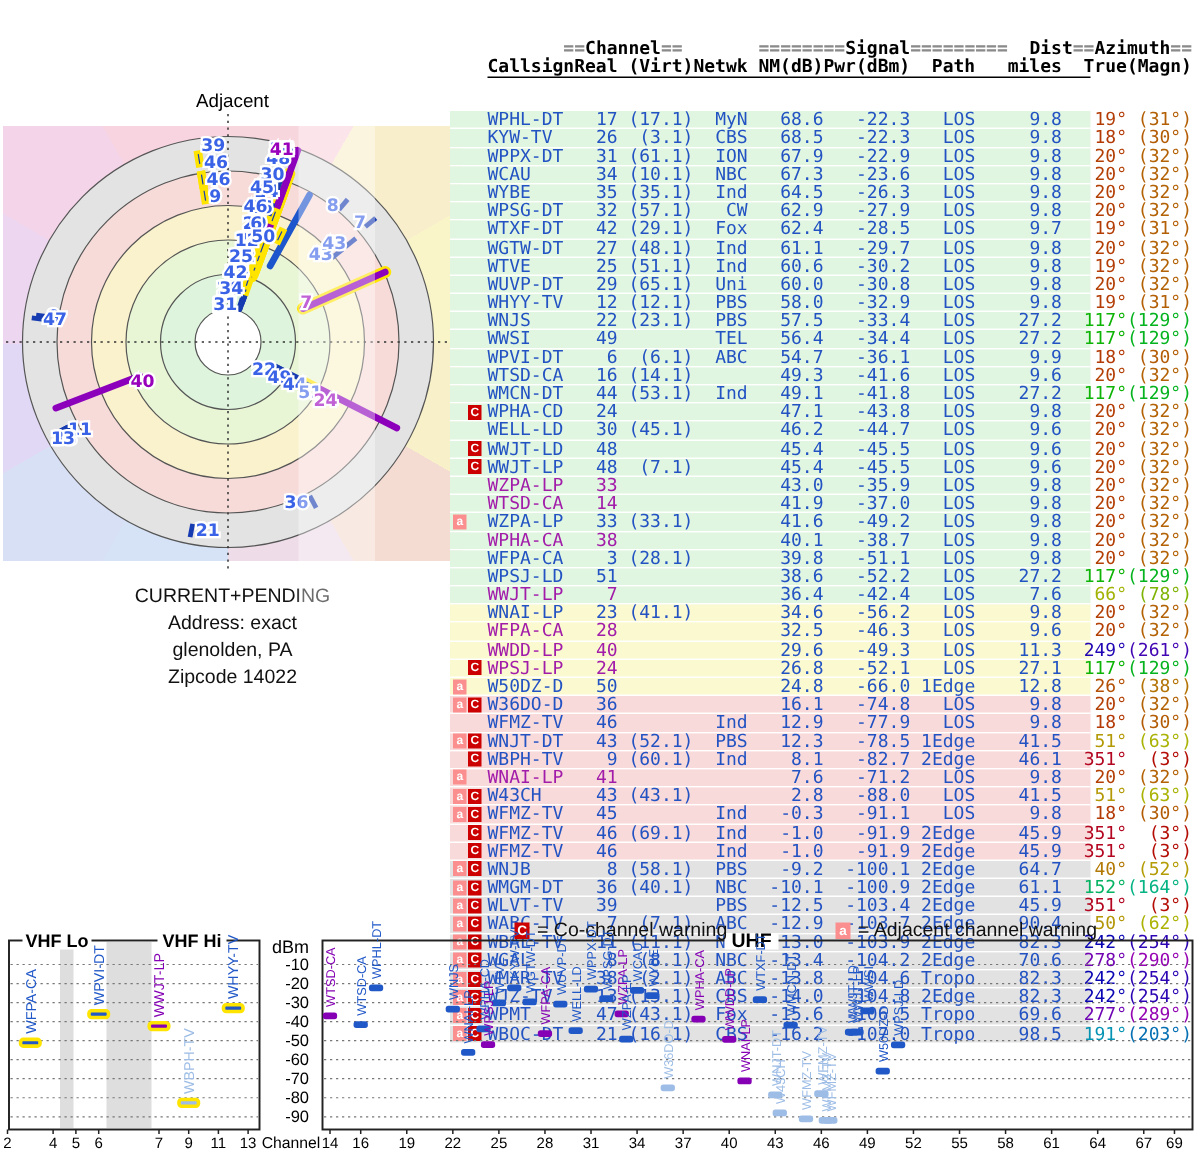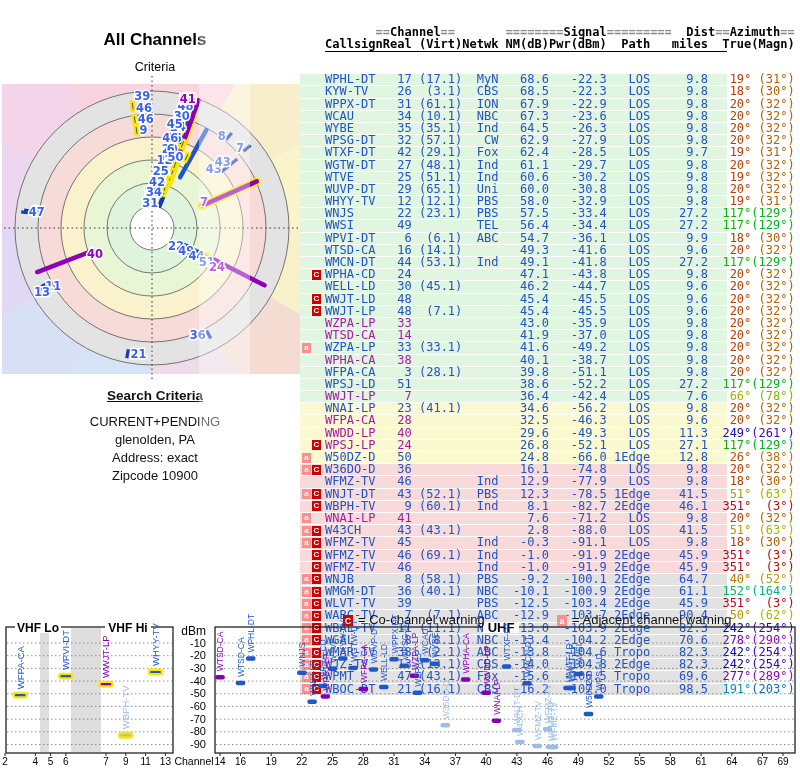--- a/index.html
+++ b/index.html
@@ -153,30 +153,28 @@
       <text x="205.65399725790647" y="338.55067201060314" text-anchor="end" font-family="&quot;DejaVu Sans&quot;,sans-serif" font-size="11.5" font-weight="bold" fill="#3a62e6" stroke="#fff" stroke-width="3" paint-order="stroke">36</text>
       <text x="134.15017984774045" y="100.35941643296917" text-anchor="start" font-family="&quot;DejaVu Sans&quot;,sans-serif" font-size="11.5" font-weight="bold" fill="#3a62e6" stroke="#fff" stroke-width="3" paint-order="stroke">39</text>
       <text x="244.02359992447208" y="152.26573235023807" text-anchor="end" font-family="&quot;DejaVu Sans&quot;,sans-serif" font-size="11.5" font-weight="bold" fill="#3a62e6" stroke="#fff" stroke-width="3" paint-order="stroke">7</text>
       <text x="45.3689887221899" y="290.2918426989976" text-anchor="start" font-family="&quot;DejaVu Sans&quot;,sans-serif" font-size="11.5" font-weight="bold" fill="#3a62e6" stroke="#fff" stroke-width="3" paint-order="stroke">11</text>
       <text x="31.56704630363822" y="214.65262965773167" text-anchor="start" font-family="&quot;DejaVu Sans&quot;,sans-serif" font-size="11.5" font-weight="bold" fill="#3a62e6" stroke="#fff" stroke-width="3" paint-order="stroke">8</text>
       <text x="35.21509140431223" y="295.6907656710353" text-anchor="start" font-family="&quot;DejaVu Sans&quot;,sans-serif" font-size="11.5" font-weight="bold" fill="#3a62e6" stroke="#fff" stroke-width="3" paint-order="stroke">38</text>
       <text x="34.036179778326996" y="296.31760410166703" text-anchor="start" font-family="&quot;DejaVu Sans&quot;,sans-serif" font-size="11.5" font-weight="bold" fill="#3a62e6" stroke="#fff" stroke-width="3" paint-order="stroke">13</text>
       <text x="28.656219737581864" y="216.4869344176659" text-anchor="start" font-family="&quot;DejaVu Sans&quot;,sans-serif" font-size="11.5" font-weight="bold" fill="#3a62e6" stroke="#fff" stroke-width="3" paint-order="stroke">47</text>
       <text x="130.57370094226886" y="357.66241491274263" text-anchor="start" font-family="&quot;DejaVu Sans&quot;,sans-serif" font-size="11.5" font-weight="bold" fill="#3a62e6" stroke="#fff" stroke-width="3" paint-order="stroke">21</text>
     </svg>
-  <div id="radar-title">All Channels</div>
-  <div id="north-label">Criteria</div>
+  <div id="north-label">Adjacent</div>
 
   <div id="search">
-    <div class="head">Search Criteria</div>
     <div id="search-lines">
         <div class="ln">CURRENT+PENDING</div>
+        <div class="ln">Address: exact</div>
         <div class="ln">glenolden, PA</div>
-        <div class="ln">Address: exact</div>
-        <div class="ln">Zipcode 10900</div>
+        <div class="ln">Zipcode 14022</div>
       </div>
     <div class="gap"></div>
   </div>
 
   <div id="sig-table">
     <div id="thead"><div><span>       </span><span class="g">==</span><span>Channel</span><span class="g">==</span><span>       </span><span class="g">========</span><span>Signal</span><span class="g">=========</span><span>  Dist</span><span class="g">==</span><span>Azimuth</span><span class="g">==</span></div><div><span>CallsignReal (Virt)Netwk NM(dB)Pwr(dBm)  Path   miles  True(Magn)</span></div></div>
     <div id="tbody"><div class="trow" style="background: rgb(225, 246, 225);"><span style="color: rgb(35, 83, 195);">WPHL-DT  </span><span style="color: rgb(35, 83, 195);"> 17</span><span style="color: rgb(0, 0, 0);"> </span><span style="color: rgb(35, 83, 195);">(17.1)</span><span style="color: rgb(35, 83, 195);">  MyN</span><span style="color: rgb(35, 83, 195);">   68.6</span><span style="color: rgb(35, 83, 195);">   -22.3</span><span style="color: rgb(35, 83, 195);">   LOS</span><span style="color: rgb(35, 83, 195);">     9.8</span><span style="color: rgb(179, 60, 5);">   19°</span><span style="color: rgb(179, 95, 5);"> (31°)</span></div><div class="trow" style="background: rgb(225, 246, 225);"><span style="color: rgb(35, 83, 195);">KYW-TV   </span><span style="color: rgb(35, 83, 195);"> 26</span><span style="color: rgb(0, 0, 0);"> </span><span style="color: rgb(35, 83, 195);"> (3.1)</span><span style="color: rgb(35, 83, 195);">  CBS</span><span style="color: rgb(35, 83, 195);">   68.5</span><span style="color: rgb(35, 83, 195);">   -22.3</span><span style="color: rgb(35, 83, 195);">   LOS</span><span style="color: rgb(35, 83, 195);">     9.8</span><span style="color: rgb(179, 57, 5);">   18°</span><span style="color: rgb(179, 92, 5);"> (30°)</span></div><div class="trow" style="background: rgb(225, 246, 225);"><span style="color: rgb(35, 83, 195);">WPPX-DT  </span><span style="color: rgb(35, 83, 195);"> 31</span><span style="color: rgb(0, 0, 0);"> </span><span style="color: rgb(35, 83, 195);">(61.1)</span><span style="color: rgb(35, 83, 195);">  ION</span><span style="color: rgb(35, 83, 195);">   67.9</span><span style="color: rgb(35, 83, 195);">   -22.9</span><span style="color: rgb(35, 83, 195);">   LOS</span><span style="color: rgb(35, 83, 195);">     9.8</span><span style="color: rgb(179, 63, 5);">   20°</span><span style="color: rgb(179, 98, 5);"> (32°)</span></div><div class="trow" style="background: rgb(225, 246, 225);"><span style="color: rgb(35, 83, 195);">WCAU     </span><span style="color: rgb(35, 83, 195);"> 34</span><span style="color: rgb(0, 0, 0);"> </span><span style="color: rgb(35, 83, 195);">(10.1)</span><span style="color: rgb(35, 83, 195);">  NBC</span><span style="color: rgb(35, 83, 195);">   67.3</span><span style="color: rgb(35, 83, 195);">   -23.6</span><span style="color: rgb(35, 83, 195);">   LOS</span><span style="color: rgb(35, 83, 195);">     9.8</span><span style="color: rgb(179, 63, 5);">   20°</span><span style="color: rgb(179, 98, 5);"> (32°)</span></div><div class="trow" style="background: rgb(225, 246, 225);"><span style="color: rgb(35, 83, 195);">WYBE     </span><span style="color: rgb(35, 83, 195);"> 35</span><span style="color: rgb(0, 0, 0);"> </span><span style="color: rgb(35, 83, 195);">(35.1)</span><span style="color: rgb(35, 83, 195);">  Ind</span><span style="color: rgb(35, 83, 195);">   64.5</span><span style="color: rgb(35, 83, 195);">   -26.3</span><span style="color: rgb(35, 83, 195);">   LOS</span><span style="color: rgb(35, 83, 195);">     9.8</span><span style="color: rgb(179, 63, 5);">   20°</span><span style="color: rgb(179, 98, 5);"> (32°)</span></div><div class="trow" style="background: rgb(225, 246, 225);"><span style="color: rgb(35, 83, 195);">WPSG-DT  </span><span style="color: rgb(35, 83, 195);"> 32</span><span style="color: rgb(0, 0, 0);"> </span><span style="color: rgb(35, 83, 195);">(57.1)</span><span style="color: rgb(35, 83, 195);">   CW</span><span style="color: rgb(35, 83, 195);">   62.9</span><span style="color: rgb(35, 83, 195);">   -27.9</span><span style="color: rgb(35, 83, 195);">   LOS</span><span style="color: rgb(35, 83, 195);">     9.8</span><span style="color: rgb(179, 63, 5);">   20°</span><span style="color: rgb(179, 98, 5);"> (32°)</span></div><div class="trow" style="background: rgb(225, 246, 225);"><span style="color: rgb(35, 83, 195);">WTXF-DT  </span><span style="color: rgb(35, 83, 195);"> 42</span><span style="color: rgb(0, 0, 0);"> </span><span style="color: rgb(35, 83, 195);">(29.1)</span><span style="color: rgb(35, 83, 195);">  Fox</span><span style="color: rgb(35, 83, 195);">   62.4</span><span style="color: rgb(35, 83, 195);">   -28.5</span><span style="color: rgb(35, 83, 195);">   LOS</span><span style="color: rgb(35, 83, 195);">     9.7</span><span style="color: rgb(179, 60, 5);">   19°</span><span style="color: rgb(179, 95, 5);"> (31°)</span></div><div class="trow" style="background: rgb(225, 246, 225);"><span style="color: rgb(35, 83, 195);">WGTW-DT  </span><span style="color: rgb(35, 83, 195);"> 27</span><span style="color: rgb(0, 0, 0);"> </span><span style="color: rgb(35, 83, 195);">(48.1)</span><span style="color: rgb(35, 83, 195);">  Ind</span><span style="color: rgb(35, 83, 195);">   61.1</span><span style="color: rgb(35, 83, 195);">   -29.7</span><span style="color: rgb(35, 83, 195);">   LOS</span><span style="color: rgb(35, 83, 195);">     9.8</span><span style="color: rgb(179, 63, 5);">   20°</span><span style="color: rgb(179, 98, 5);"> (32°)</span></div><div class="trow" style="background: rgb(225, 246, 225);"><span style="color: rgb(35, 83, 195);">WTVE     </span><span style="color: rgb(35, 83, 195);"> 25</span><span style="color: rgb(0, 0, 0);"> </span><span style="color: rgb(35, 83, 195);">(51.1)</span><span style="color: rgb(35, 83, 195);">  Ind</span><span style="color: rgb(35, 83, 195);">   60.6</span><span style="color: rgb(35, 83, 195);">   -30.2</span><span style="color: rgb(35, 83, 195);">   LOS</span><span style="color: rgb(35, 83, 195);">     9.8</span><span style="color: rgb(179, 60, 5);">   19°</span><span style="color: rgb(179, 98, 5);"> (32°)</span></div><div class="trow" style="background: rgb(225, 246, 225);"><span style="color: rgb(35, 83, 195);">WUVP-DT  </span><span style="color: rgb(35, 83, 195);"> 29</span><span style="color: rgb(0, 0, 0);"> </span><span style="color: rgb(35, 83, 195);">(65.1)</span><span style="color: rgb(35, 83, 195);">  Uni</span><span style="color: rgb(35, 83, 195);">   60.0</span><span style="color: rgb(35, 83, 195);">   -30.8</span><span style="color: rgb(35, 83, 195);">   LOS</span><span style="color: rgb(35, 83, 195);">     9.8</span><span style="color: rgb(179, 63, 5);">   20°</span><span style="color: rgb(179, 98, 5);"> (32°)</span></div><div class="trow" style="background: rgb(225, 246, 225);"><span style="color: rgb(35, 83, 195);">WHYY-TV  </span><span style="color: rgb(35, 83, 195);"> 12</span><span style="color: rgb(0, 0, 0);"> </span><span style="color: rgb(35, 83, 195);">(12.1)</span><span style="color: rgb(35, 83, 195);">  PBS</span><span style="color: rgb(35, 83, 195);">   58.0</span><span style="color: rgb(35, 83, 195);">   -32.9</span><span style="color: rgb(35, 83, 195);">   LOS</span><span style="color: rgb(35, 83, 195);">     9.8</span><span style="color: rgb(179, 60, 5);">   19°</span><span style="color: rgb(179, 95, 5);"> (31°)</span></div><div class="trow" style="background: rgb(225, 246, 225);"><span style="color: rgb(35, 83, 195);">WNJS     </span><span style="color: rgb(35, 83, 195);"> 22</span><span style="color: rgb(0, 0, 0);"> </span><span style="color: rgb(35, 83, 195);">(23.1)</span><span style="color: rgb(35, 83, 195);">  PBS</span><span style="color: rgb(35, 83, 195);">   57.5</span><span style="color: rgb(35, 83, 195);">   -33.4</span><span style="color: rgb(35, 83, 195);">   LOS</span><span style="color: rgb(35, 83, 195);">    27.2</span><span style="color: rgb(13, 179, 5);">  117°</span><span style="color: rgb(5, 179, 31);">(129°)</span></div><div class="trow" style="background: rgb(225, 246, 225);"><span style="color: rgb(35, 83, 195);">WWSI     </span><span style="color: rgb(35, 83, 195);"> 49</span><span style="color: rgb(0, 0, 0);"> </span><span style="color: rgb(35, 83, 195);">      </span><span style="color: rgb(35, 83, 195);">  TEL</span><span style="color: rgb(35, 83, 195);">   56.4</span><span style="color: rgb(35, 83, 195);">   -34.4</span><span style="color: rgb(35, 83, 195);">   LOS</span><span style="color: rgb(35, 83, 195);">    27.2</span><span style="color: rgb(13, 179, 5);">  117°</span><span style="color: rgb(5, 179, 31);">(129°)</span></div><div class="trow" style="background: rgb(225, 246, 225);"><span style="color: rgb(35, 83, 195);">WPVI-DT  </span><span style="color: rgb(35, 83, 195);">  6</span><span style="color: rgb(0, 0, 0);"> </span><span style="color: rgb(35, 83, 195);"> (6.1)</span><span style="color: rgb(35, 83, 195);">  ABC</span><span style="color: rgb(35, 83, 195);">   54.7</span><span style="color: rgb(35, 83, 195);">   -36.1</span><span style="color: rgb(35, 83, 195);">   LOS</span><span style="color: rgb(35, 83, 195);">     9.9</span><span style="color: rgb(179, 57, 5);">   18°</span><span style="color: rgb(179, 92, 5);"> (30°)</span></div><div class="trow" style="background: rgb(225, 246, 225);"><span style="color: rgb(35, 83, 195);">WTSD-CA  </span><span style="color: rgb(35, 83, 195);"> 16</span><span style="color: rgb(0, 0, 0);"> </span><span style="color: rgb(35, 83, 195);">(14.1)</span><span style="color: rgb(35, 83, 195);">     </span><span style="color: rgb(35, 83, 195);">   49.3</span><span style="color: rgb(35, 83, 195);">   -41.6</span><span style="color: rgb(35, 83, 195);">   LOS</span><span style="color: rgb(35, 83, 195);">     9.6</span><span style="color: rgb(179, 63, 5);">   20°</span><span style="color: rgb(179, 98, 5);"> (32°)</span></div><div class="trow" style="background: rgb(225, 246, 225);"><span style="color: rgb(35, 83, 195);">WMCN-DT  </span><span style="color: rgb(35, 83, 195);"> 44</span><span style="color: rgb(0, 0, 0);"> </span><span style="color: rgb(35, 83, 195);">(53.1)</span><span style="color: rgb(35, 83, 195);">  Ind</span><span style="color: rgb(35, 83, 195);">   49.1</span><span style="color: rgb(35, 83, 195);">   -41.8</span><span style="color: rgb(35, 83, 195);">   LOS</span><span style="color: rgb(35, 83, 195);">    27.2</span><span style="color: rgb(13, 179, 5);">  117°</span><span style="color: rgb(5, 179, 31);">(129°)</span></div><div class="trow" style="background: rgb(225, 246, 225);"><div class="badge bC">C</div><span style="color: rgb(35, 83, 195);">WPHA-CD  </span><span style="color: rgb(35, 83, 195);"> 24</span><span style="color: rgb(0, 0, 0);"> </span><span style="color: rgb(35, 83, 195);">      </span><span style="color: rgb(35, 83, 195);">     </span><span style="color: rgb(35, 83, 195);">   47.1</span><span style="color: rgb(35, 83, 195);">   -43.8</span><span style="color: rgb(35, 83, 195);">   LOS</span><span style="color: rgb(35, 83, 195);">     9.8</span><span style="color: rgb(179, 63, 5);">   20°</span><span style="color: rgb(179, 98, 5);"> (32°)</span></div><div class="trow" style="background: rgb(225, 246, 225);"><span style="color: rgb(35, 83, 195);">WELL-LD  </span><span style="color: rgb(35, 83, 195);"> 30</span><span style="color: rgb(0, 0, 0);"> </span><span style="color: rgb(35, 83, 195);">(45.1)</span><span style="color: rgb(35, 83, 195);">     </span><span style="color: rgb(35, 83, 195);">   46.2</span><span style="color: rgb(35, 83, 195);">   -44.7</span><span style="color: rgb(35, 83, 195);">   LOS</span><span style="color: rgb(35, 83, 195);">     9.6</span><span style="color: rgb(179, 63, 5);">   20°</span><span style="color: rgb(179, 98, 5);"> (32°)</span></div><div class="trow" style="background: rgb(225, 246, 225);"><div class="badge bC">C</div><span style="color: rgb(35, 83, 195);">WWJT-LD  </span><span style="color: rgb(35, 83, 195);"> 48</span><span style="color: rgb(0, 0, 0);"> </span><span style="color: rgb(35, 83, 195);">      </span><span style="color: rgb(35, 83, 195);">     </span><span style="color: rgb(35, 83, 195);">   45.4</span><span style="color: rgb(35, 83, 195);">   -45.5</span><span style="color: rgb(35, 83, 195);">   LOS</span><span style="color: rgb(35, 83, 195);">     9.6</span><span style="color: rgb(179, 63, 5);">   20°</span><span style="color: rgb(179, 98, 5);"> (32°)</span></div><div class="trow" style="background: rgb(225, 246, 225);"><div class="badge bC">C</div><span style="color: rgb(35, 83, 195);">WWJT-LP  </span><span style="color: rgb(35, 83, 195);"> 48</span><span style="color: rgb(0, 0, 0);"> </span><span style="color: rgb(35, 83, 195);"> (7.1)</span><span style="color: rgb(35, 83, 195);">     </span><span style="color: rgb(35, 83, 195);">   45.4</span><span style="color: rgb(35, 83, 195);">   -45.5</span><span style="color: rgb(35, 83, 195);">   LOS</span><span style="color: rgb(35, 83, 195);">     9.6</span><span style="color: rgb(179, 63, 5);">   20°</span><span style="color: rgb(179, 98, 5);"> (32°)</span></div><div class="trow" style="background: rgb(225, 246, 225);"><span style="color: rgb(162, 28, 170);">WZPA-LP  </span><span style="color: rgb(162, 28, 170);"> 33</span><span style="color: rgb(0, 0, 0);"> </span><span style="color: rgb(35, 83, 195);">      </span><span style="color: rgb(35, 83, 195);">     </span><span style="color: rgb(35, 83, 195);">   43.0</span><span style="color: rgb(35, 83, 195);">   -35.9</span><span style="color: rgb(35, 83, 195);">   LOS</span><span style="color: rgb(35, 83, 195);">     9.8</span><span style="color: rgb(179, 63, 5);">   20°</span><span style="color: rgb(179, 98, 5);"> (32°)</span></div><div class="trow" style="background: rgb(225, 246, 225);"><span style="color: rgb(162, 28, 170);">WTSD-CA  </span><span style="color: rgb(162, 28, 170);"> 14</span><span style="color: rgb(0, 0, 0);"> </span><span style="color: rgb(35, 83, 195);">      </span><span style="color: rgb(35, 83, 195);">     </span><span style="color: rgb(35, 83, 195);">   41.9</span><span style="color: rgb(35, 83, 195);">   -37.0</span><span style="color: rgb(35, 83, 195);">   LOS</span><span style="color: rgb(35, 83, 195);">     9.8</span><span style="color: rgb(179, 63, 5);">   20°</span><span style="color: rgb(179, 98, 5);"> (32°)</span></div><div class="trow" style="background: rgb(225, 246, 225);"><div class="badge bA">a</div><span style="color: rgb(35, 83, 195);">WZPA-LP  </span><span style="color: rgb(35, 83, 195);"> 33</span><span style="color: rgb(0, 0, 0);"> </span><span style="color: rgb(35, 83, 195);">(33.1)</span><span style="color: rgb(35, 83, 195);">     </span><span style="color: rgb(35, 83, 195);">   41.6</span><span style="color: rgb(35, 83, 195);">   -49.2</span><span style="color: rgb(35, 83, 195);">   LOS</span><span style="color: rgb(35, 83, 195);">     9.8</span><span style="color: rgb(179, 63, 5);">   20°</span><span style="color: rgb(179, 98, 5);"> (32°)</span></div><div class="trow" style="background: rgb(225, 246, 225);"><span style="color: rgb(162, 28, 170);">WPHA-CA  </span><span style="color: rgb(162, 28, 170);"> 38</span><span style="color: rgb(0, 0, 0);"> </span><span style="color: rgb(35, 83, 195);">      </span><span style="color: rgb(35, 83, 195);">     </span><span style="color: rgb(35, 83, 195);">   40.1</span><span style="color: rgb(35, 83, 195);">   -38.7</span><span style="color: rgb(35, 83, 195);">   LOS</span><span style="color: rgb(35, 83, 195);">     9.8</span><span style="color: rgb(179, 63, 5);">   20°</span><span style="color: rgb(179, 98, 5);"> (32°)</span></div><div class="trow" style="background: rgb(225, 246, 225);"><span style="color: rgb(35, 83, 195);">WFPA-CA  </span><span style="color: rgb(35, 83, 195);">  3</span><span style="color: rgb(0, 0, 0);"> </span><span style="color: rgb(35, 83, 195);">(28.1)</span><span style="color: rgb(35, 83, 195);">     </span><span style="color: rgb(35, 83, 195);">   39.8</span><span style="color: rgb(35, 83, 195);">   -51.1</span><span style="color: rgb(35, 83, 195);">   LOS</span><span style="color: rgb(35, 83, 195);">     9.8</span><span style="color: rgb(179, 63, 5);">   20°</span><span style="color: rgb(179, 98, 5);"> (32°)</span></div><div class="trow" style="background: rgb(225, 246, 225);"><span style="color: rgb(35, 83, 195);">WPSJ-LD  </span><span style="color: rgb(35, 83, 195);"> 51</span><span style="color: rgb(0, 0, 0);"> </span><span style="color: rgb(35, 83, 195);">      </span><span style="color: rgb(35, 83, 195);">     </span><span style="color: rgb(35, 83, 195);">   38.6</span><span style="color: rgb(35, 83, 195);">   -52.2</span><span style="color: rgb(35, 83, 195);">   LOS</span><span style="color: rgb(35, 83, 195);">    27.2</span><span style="color: rgb(13, 179, 5);">  117°</span><span style="color: rgb(5, 179, 31);">(129°)</span></div><div class="trow" style="background: rgb(225, 246, 225);"><span style="color: rgb(162, 28, 170);">WWJT-LP  </span><span style="color: rgb(162, 28, 170);">  7</span><span style="color: rgb(0, 0, 0);"> </span><span style="color: rgb(35, 83, 195);">      </span><span style="color: rgb(35, 83, 195);">     </span><span style="color: rgb(35, 83, 195);">   36.4</span><span style="color: rgb(35, 83, 195);">   -42.4</span><span style="color: rgb(35, 83, 195);">   LOS</span><span style="color: rgb(35, 83, 195);">     7.6</span><span style="color: rgb(162, 179, 5);">   66°</span><span style="color: rgb(127, 179, 5);"> (78°)</span></div><div class="trow" style="background: rgb(251, 249, 207);"><span style="color: rgb(35, 83, 195);">WNAI-LP  </span><span style="color: rgb(35, 83, 195);"> 23</span><span style="color: rgb(0, 0, 0);"> </span><span style="color: rgb(35, 83, 195);">(41.1)</span><span style="color: rgb(35, 83, 195);">     </span><span style="color: rgb(35, 83, 195);">   34.6</span><span style="color: rgb(35, 83, 195);">   -56.2</span><span style="color: rgb(35, 83, 195);">   LOS</span><span style="color: rgb(35, 83, 195);">     9.8</span><span style="color: rgb(179, 63, 5);">   20°</span><span style="color: rgb(179, 98, 5);"> (32°)</span></div><div class="trow" style="background: rgb(251, 249, 207);"><span style="color: rgb(162, 28, 170);">WFPA-CA  </span><span style="color: rgb(162, 28, 170);"> 28</span><span style="color: rgb(0, 0, 0);"> </span><span style="color: rgb(35, 83, 195);">      </span><span style="color: rgb(35, 83, 195);">     </span><span style="color: rgb(35, 83, 195);">   32.5</span><span style="color: rgb(35, 83, 195);">   -46.3</span><span style="color: rgb(35, 83, 195);">   LOS</span><span style="color: rgb(35, 83, 195);">     9.6</span><span style="color: rgb(179, 63, 5);">   20°</span><span style="color: rgb(179, 98, 5);"> (32°)</span></div><div class="trow" style="background: rgb(251, 249, 207);"><span style="color: rgb(162, 28, 170);">WWDD-LP  </span><span style="color: rgb(162, 28, 170);"> 40</span><span style="color: rgb(0, 0, 0);"> </span><span style="color: rgb(35, 83, 195);">      </span><span style="color: rgb(35, 83, 195);">     </span><span style="color: rgb(35, 83, 195);">   29.6</span><span style="color: rgb(35, 83, 195);">   -49.3</span><span style="color: rgb(35, 83, 195);">   LOS</span><span style="color: rgb(35, 83, 195);">    11.3</span><span style="color: rgb(31, 5, 179);">  249°</span><span style="color: rgb(66, 5, 179);">(261°)</span></div><div class="trow" style="background: rgb(251, 249, 207);"><div class="badge bC">C</div><span style="color: rgb(162, 28, 170);">WPSJ-LP  </span><span style="color: rgb(162, 28, 170);"> 24</span><span style="color: rgb(0, 0, 0);"> </span><span style="color: rgb(35, 83, 195);">      </span><span style="color: rgb(35, 83, 195);">     </span><span style="color: rgb(35, 83, 195);">   26.8</span><span style="color: rgb(35, 83, 195);">   -52.1</span><span style="color: rgb(35, 83, 195);">   LOS</span><span style="color: rgb(35, 83, 195);">    27.1</span><span style="color: rgb(13, 179, 5);">  117°</span><span style="color: rgb(5, 179, 31);">(129°)</span></div><div class="trow" style="background: rgb(251, 249, 207);"><div class="badge bA">a</div><span style="color: rgb(35, 83, 195);">W50DZ-D  </span><span style="color: rgb(35, 83, 195);"> 50</span><span style="color: rgb(0, 0, 0);"> </span><span style="color: rgb(35, 83, 195);">      </span><span style="color: rgb(35, 83, 195);">     </span><span style="color: rgb(35, 83, 195);">   24.8</span><span style="color: rgb(35, 83, 195);">   -66.0</span><span style="color: rgb(35, 83, 195);"> 1Edge</span><span style="color: rgb(35, 83, 195);">    12.8</span><span style="color: rgb(179, 80, 5);">   26°</span><span style="color: rgb(179, 115, 5);"> (38°)</span></div><div class="trow" style="background: rgb(249, 218, 218);"><div class="badge bA">a</div><div class="badge bC">C</div><span style="color: rgb(35, 83, 195);">W36DO-D  </span><span style="color: rgb(35, 83, 195);"> 36</span><span style="color: rgb(0, 0, 0);"> </span><span style="color: rgb(35, 83, 195);">      </span><span style="color: rgb(35, 83, 195);">     </span><span style="color: rgb(35, 83, 195);">   16.1</span><span style="color: rgb(35, 83, 195);">   -74.8</span><span style="color: rgb(35, 83, 195);">   LOS</span><span style="color: rgb(35, 83, 195);">     9.8</span><span style="color: rgb(179, 63, 5);">   20°</span><span style="color: rgb(179, 98, 5);"> (32°)</span></div><div class="trow" style="background: rgb(249, 218, 218);"><span style="color: rgb(35, 83, 195);">WFMZ-TV  </span><span style="color: rgb(35, 83, 195);"> 46</span><span style="color: rgb(0, 0, 0);"> </span><span style="color: rgb(35, 83, 195);">      </span><span style="color: rgb(35, 83, 195);">  Ind</span><span style="color: rgb(35, 83, 195);">   12.9</span><span style="color: rgb(35, 83, 195);">   -77.9</span><span style="color: rgb(35, 83, 195);">   LOS</span><span style="color: rgb(35, 83, 195);">     9.8</span><span style="color: rgb(179, 57, 5);">   18°</span><span style="color: rgb(179, 92, 5);"> (30°)</span></div><div class="trow" style="background: rgb(249, 218, 218);"><div class="badge bA">a</div><div class="badge bC">C</div><span style="color: rgb(35, 83, 195);">WNJT-DT  </span><span style="color: rgb(35, 83, 195);"> 43</span><span style="color: rgb(0, 0, 0);"> </span><span style="color: rgb(35, 83, 195);">(52.1)</span><span style="color: rgb(35, 83, 195);">  PBS</span><span style="color: rgb(35, 83, 195);">   12.3</span><span style="color: rgb(35, 83, 195);">   -78.5</span><span style="color: rgb(35, 83, 195);"> 1Edge</span><span style="color: rgb(35, 83, 195);">    41.5</span><span style="color: rgb(179, 153, 5);">   51°</span><span style="color: rgb(170, 179, 5);"> (63°)</span></div><div class="trow" style="background: rgb(249, 218, 218);"><div class="badge bC">C</div><span style="color: rgb(35, 83, 195);">WBPH-TV  </span><span style="color: rgb(35, 83, 195);">  9</span><span style="color: rgb(0, 0, 0);"> </span><span style="color: rgb(35, 83, 195);">(60.1)</span><span style="color: rgb(35, 83, 195);">  Ind</span><span style="color: rgb(35, 83, 195);">    8.1</span><span style="color: rgb(35, 83, 195);">   -82.7</span><span style="color: rgb(35, 83, 195);"> 2Edge</span><span style="color: rgb(35, 83, 195);">    46.1</span><span style="color: rgb(179, 5, 31);">  351°</span><span style="color: rgb(179, 13, 5);">  (3°)</span></div><div class="trow" style="background: rgb(249, 218, 218);"><div class="badge bA">a</div><span style="color: rgb(162, 28, 170);">WNAI-LP  </span><span style="color: rgb(162, 28, 170);"> 41</span><span style="color: rgb(0, 0, 0);"> </span><span style="color: rgb(35, 83, 195);">      </span><span style="color: rgb(35, 83, 195);">     </span><span style="color: rgb(35, 83, 195);">    7.6</span><span style="color: rgb(35, 83, 195);">   -71.2</span><span style="color: rgb(35, 83, 195);">   LOS</span><span style="color: rgb(35, 83, 195);">     9.8</span><span style="color: rgb(179, 63, 5);">   20°</span><span style="color: rgb(179, 98, 5);"> (32°)</span></div><div class="trow" style="background: rgb(249, 218, 218);"><div class="badge bA">a</div><div class="badge bC">C</div><span style="color: rgb(35, 83, 195);">W43CH    </span><span style="color: rgb(35, 83, 195);"> 43</span><span style="color: rgb(0, 0, 0);"> </span><span style="color: rgb(35, 83, 195);">(43.1)</span><span style="color: rgb(35, 83, 195);">     </span><span style="color: rgb(35, 83, 195);">    2.8</span><span style="color: rgb(35, 83, 195);">   -88.0</span><span style="color: rgb(35, 83, 195);">   LOS</span><span style="color: rgb(35, 83, 195);">    41.5</span><span style="color: rgb(179, 153, 5);">   51°</span><span style="color: rgb(170, 179, 5);"> (63°)</span></div><div class="trow" style="background: rgb(249, 218, 218);"><div class="badge bA">a</div><div class="badge bC">C</div><span style="color: rgb(35, 83, 195);">WFMZ-TV  </span><span style="color: rgb(35, 83, 195);"> 45</span><span style="color: rgb(0, 0, 0);"> </span><span style="color: rgb(35, 83, 195);">      </span><span style="color: rgb(35, 83, 195);">  Ind</span><span style="color: rgb(35, 83, 195);">   -0.3</span><span style="color: rgb(35, 83, 195);">   -91.1</span><span style="color: rgb(35, 83, 195);">   LOS</span><span style="color: rgb(35, 83, 195);">     9.8</span><span style="color: rgb(179, 57, 5);">   18°</span><span style="color: rgb(179, 92, 5);"> (30°)</span></div><div class="trow" style="background: rgb(249, 218, 218);"><div class="badge bC">C</div><span style="color: rgb(35, 83, 195);">WFMZ-TV  </span><span style="color: rgb(35, 83, 195);"> 46</span><span style="color: rgb(0, 0, 0);"> </span><span style="color: rgb(35, 83, 195);">(69.1)</span><span style="color: rgb(35, 83, 195);">  Ind</span><span style="color: rgb(35, 83, 195);">   -1.0</span><span style="color: rgb(35, 83, 195);">   -91.9</span><span style="color: rgb(35, 83, 195);"> 2Edge</span><span style="color: rgb(35, 83, 195);">    45.9</span><span style="color: rgb(179, 5, 31);">  351°</span><span style="color: rgb(179, 13, 5);">  (3°)</span></div><div class="trow" style="background: rgb(249, 218, 218);"><div class="badge bC">C</div><span style="color: rgb(35, 83, 195);">WFMZ-TV  </span><span style="color: rgb(35, 83, 195);"> 46</span><span style="color: rgb(0, 0, 0);"> </span><span style="color: rgb(35, 83, 195);">      </span><span style="color: rgb(35, 83, 195);">  Ind</span><span style="color: rgb(35, 83, 195);">   -1.0</span><span style="color: rgb(35, 83, 195);">   -91.9</span><span style="color: rgb(35, 83, 195);"> 2Edge</span><span style="color: rgb(35, 83, 195);">    45.9</span><span style="color: rgb(179, 5, 31);">  351°</span><span style="color: rgb(179, 13, 5);">  (3°)</span></div><div class="trow" style="background: rgb(226, 226, 226);"><div class="badge bA">a</div><div class="badge bC">C</div><span style="color: rgb(35, 83, 195);">WNJB     </span><span style="color: rgb(35, 83, 195);">  8</span><span style="color: rgb(0, 0, 0);"> </span><span style="color: rgb(35, 83, 195);">(58.1)</span><span style="color: rgb(35, 83, 195);">  PBS</span><span style="color: rgb(35, 83, 195);">   -9.2</span><span style="color: rgb(35, 83, 195);">  -100.1</span><span style="color: rgb(35, 83, 195);"> 2Edge</span><span style="color: rgb(35, 83, 195);">    64.7</span><span style="color: rgb(179, 121, 5);">   40°</span><span style="color: rgb(179, 156, 5);"> (52°)</span></div><div class="trow" style="background: rgb(226, 226, 226);"><div class="badge bA">a</div><div class="badge bC">C</div><span style="color: rgb(35, 83, 195);">WMGM-DT  </span><span style="color: rgb(35, 83, 195);"> 36</span><span style="color: rgb(0, 0, 0);"> </span><span style="color: rgb(35, 83, 195);">(40.1)</span><span style="color: rgb(35, 83, 195);">  NBC</span><span style="color: rgb(35, 83, 195);">  -10.1</span><span style="color: rgb(35, 83, 195);">  -100.9</span><span style="color: rgb(35, 83, 195);"> 2Edge</span><span style="color: rgb(35, 83, 195);">    61.1</span><span style="color: rgb(5, 179, 98);">  152°</span><span style="color: rgb(5, 179, 132);">(164°)</span></div><div class="trow" style="background: rgb(226, 226, 226);"><div class="badge bA">a</div><div class="badge bC">C</div><span style="color: rgb(35, 83, 195);">WLVT-TV  </span><span style="color: rgb(35, 83, 195);"> 39</span><span style="color: rgb(0, 0, 0);"> </span><span style="color: rgb(35, 83, 195);">      </span><span style="color: rgb(35, 83, 195);">  PBS</span><span style="color: rgb(35, 83, 195);">  -12.5</span><span style="color: rgb(35, 83, 195);">  -103.4</span><span style="color: rgb(35, 83, 195);"> 2Edge</span><span style="color: rgb(35, 83, 195);">    45.9</span><span style="color: rgb(179, 5, 31);">  351°</span><span style="color: rgb(179, 13, 5);">  (3°)</span></div><div class="trow" style="background: rgb(226, 226, 226);"><div class="badge bA">a</div><div class="badge bC">C</div><span style="color: rgb(35, 83, 195);">WABC-TV  </span><span style="color: rgb(35, 83, 195);">  7</span><span style="color: rgb(0, 0, 0);"> </span><span style="color: rgb(35, 83, 195);"> (7.1)</span><span style="color: rgb(35, 83, 195);">  ABC</span><span style="color: rgb(35, 83, 195);">  -12.9</span><span style="color: rgb(35, 83, 195);">  -103.7</span><span style="color: rgb(35, 83, 195);"> 2Edge</span><span style="color: rgb(35, 83, 195);">    90.4</span><span style="color: rgb(179, 150, 5);">   50°</span><span style="color: rgb(173, 179, 5);"> (62°)</span></div><div class="trow" style="background: rgb(226, 226, 226);"><div class="badge bA">a</div><div class="badge bC">C</div><span style="color: rgb(35, 83, 195);">WBAL-TV  </span><span style="color: rgb(35, 83, 195);"> 11</span><span style="color: rgb(0, 0, 0);"> </span><span style="color: rgb(35, 83, 195);">(11.1)</span><span style="color: rgb(35, 83, 195);">  NBC</span><span style="color: rgb(35, 83, 195);">  -13.0</span><span style="color: rgb(35, 83, 195);">  -103.9</span><span style="color: rgb(35, 83, 195);"> 2Edge</span><span style="color: rgb(35, 83, 195);">    82.3</span><span style="color: rgb(10, 5, 179);">  242°</span><span style="color: rgb(45, 5, 179);">(254°)</span></div><div class="trow" style="background: rgb(226, 226, 226);"><div class="badge bA">a</div><div class="badge bC">C</div><span style="color: rgb(35, 83, 195);">WGAL     </span><span style="color: rgb(35, 83, 195);">  8</span><span style="color: rgb(0, 0, 0);"> </span><span style="color: rgb(35, 83, 195);"> (8.1)</span><span style="color: rgb(35, 83, 195);">  NBC</span><span style="color: rgb(35, 83, 195);">  -13.4</span><span style="color: rgb(35, 83, 195);">  -104.2</span><span style="color: rgb(35, 83, 195);"> 2Edge</span><span style="color: rgb(35, 83, 195);">    70.6</span><span style="color: rgb(115, 5, 179);">  278°</span><span style="color: rgb(150, 5, 179);">(290°)</span></div><div class="trow" style="background: rgb(226, 226, 226);"><div class="badge bA">a</div><div class="badge bC">C</div><span style="color: rgb(35, 83, 195);">WMAR-TV  </span><span style="color: rgb(35, 83, 195);"> 38</span><span style="color: rgb(0, 0, 0);"> </span><span style="color: rgb(35, 83, 195);"> (2.1)</span><span style="color: rgb(35, 83, 195);">  ABC</span><span style="color: rgb(35, 83, 195);">  -13.8</span><span style="color: rgb(35, 83, 195);">  -104.6</span><span style="color: rgb(35, 83, 195);"> Tropo</span><span style="color: rgb(35, 83, 195);">    82.3</span><span style="color: rgb(10, 5, 179);">  242°</span><span style="color: rgb(45, 5, 179);">(254°)</span></div><div class="trow" style="background: rgb(226, 226, 226);"><div class="badge bA">a</div><div class="badge bC">C</div><span style="color: rgb(35, 83, 195);">WJZ-TV   </span><span style="color: rgb(35, 83, 195);"> 13</span><span style="color: rgb(0, 0, 0);"> </span><span style="color: rgb(35, 83, 195);">(13.1)</span><span style="color: rgb(35, 83, 195);">  CBS</span><span style="color: rgb(35, 83, 195);">  -14.0</span><span style="color: rgb(35, 83, 195);">  -104.8</span><span style="color: rgb(35, 83, 195);"> 2Edge</span><span style="color: rgb(35, 83, 195);">    82.3</span><span style="color: rgb(10, 5, 179);">  242°</span><span style="color: rgb(45, 5, 179);">(254°)</span></div><div class="trow" style="background: rgb(226, 226, 226);"><div class="badge bA">a</div><div class="badge bC">C</div><span style="color: rgb(35, 83, 195);">WPMT     </span><span style="color: rgb(35, 83, 195);"> 47</span><span style="color: rgb(0, 0, 0);"> </span><span style="color: rgb(35, 83, 195);">(43.1)</span><span style="color: rgb(35, 83, 195);">  Fox</span><span style="color: rgb(35, 83, 195);">  -15.6</span><span style="color: rgb(35, 83, 195);">  -106.5</span><span style="color: rgb(35, 83, 195);"> Tropo</span><span style="color: rgb(35, 83, 195);">    69.6</span><span style="color: rgb(112, 5, 179);">  277°</span><span style="color: rgb(147, 5, 179);">(289°)</span></div><div class="trow" style="background: rgb(226, 226, 226);"><div class="badge bA">a</div><div class="badge bC">C</div><span style="color: rgb(35, 83, 195);">WBOC-DT  </span><span style="color: rgb(35, 83, 195);"> 21</span><span style="color: rgb(0, 0, 0);"> </span><span style="color: rgb(35, 83, 195);">(16.1)</span><span style="color: rgb(35, 83, 195);">  CBS</span><span style="color: rgb(35, 83, 195);">  -16.2</span><span style="color: rgb(35, 83, 195);">  -107.0</span><span style="color: rgb(35, 83, 195);"> Tropo</span><span style="color: rgb(35, 83, 195);">    98.5</span><span style="color: rgb(5, 147, 179);">  191°</span><span style="color: rgb(5, 112, 179);">(203°)</span></div></div>
   </div>
   <div id="nm-band"></div>
 

